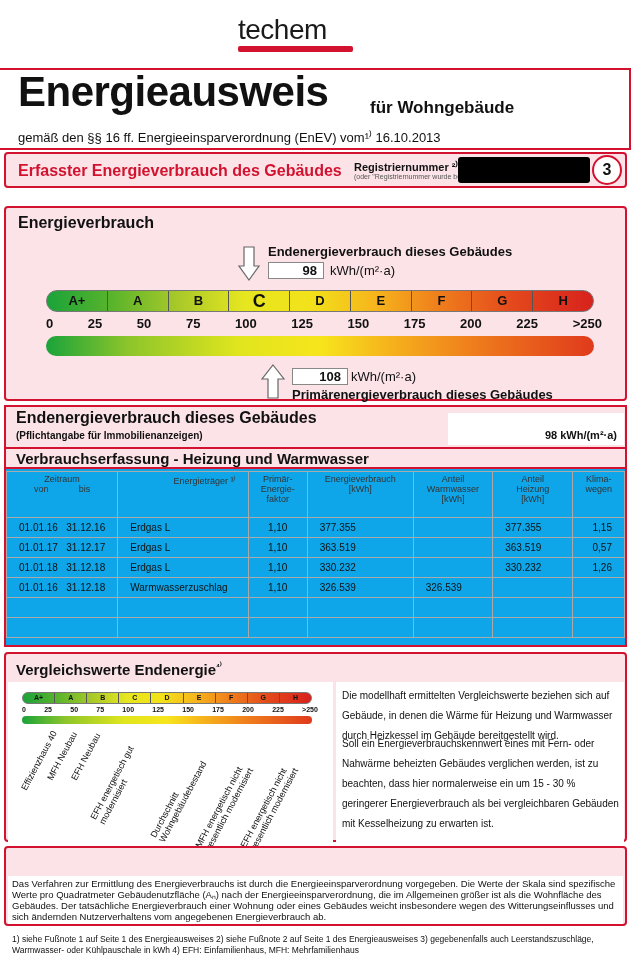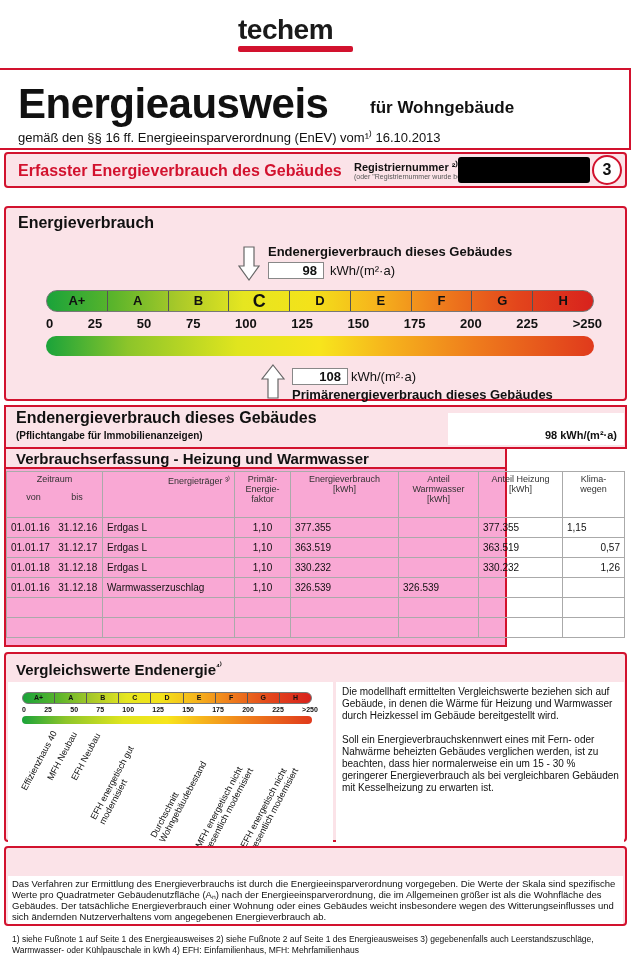--- a/index.html
+++ b/index.html
@@ -1,49 +1,49 @@
 <!DOCTYPE html>
 <html><head>
 <meta charset="utf-8">
 <style>
 *{box-sizing:border-box;margin:0;padding:0}
 body{width:631px;height:960px;background:#fff;font-family:"Liberation Sans",sans-serif;color:#111;position:relative;overflow:hidden}
 .abs{position:absolute}
-.logo{left:238px;top:14px;font-size:28px;font-weight:bold;letter-spacing:-0.5px;color:#1a1a1a}
+.logo{left:238px;top:14px;font-size:28px;font-weight:normal;letter-spacing:-0.5px;color:#1a1a1a}
 .logo-bar{left:238px;top:46px;width:115px;height:6px;background:#d2122e;border-radius:2px}
 .hdr{left:0;top:68px;width:631px;height:82px;border:2px solid #d2122e;border-left:none;background:#fff}
-.title{left:18px;top:80px;font-size:42px;font-weight:bold;letter-spacing:-0.5px}
+.title{left:18px;top:68px;font-size:42px;font-weight:bold;letter-spacing:-0.5px}
 .subtitle{left:370px;top:98px;font-size:17px;font-weight:bold}
 .law{left:18px;top:128px;font-size:13px}
 .pinkbox{background:#fbe3e8;border:2px solid #d2122e;border-radius:4px}
 .sec1{left:4px;top:152px;width:623px;height:36px}
 .sec1 .t{position:absolute;left:12px;top:8px;font-size:16px;font-weight:bold;color:#d2122e}
 .reg{position:absolute;left:348px;top:5px;font-size:11px;font-weight:bold}
 .reg2{position:absolute;left:348px;top:19px;font-size:7px;color:#555}
 .redact{position:absolute;left:452px;top:3px;width:132px;height:26px;background:#000;border-radius:3px}
 .pgnum{position:absolute;right:3px;top:1px;width:30px;height:30px;border:2px solid #d2122e;border-radius:50%;text-align:center;font-size:16px;font-weight:bold;line-height:26px;background:#fff}
 .sec2{left:4px;top:206px;width:623px;height:195px}
 .sec2h{position:absolute;left:12px;top:6px;font-size:16px;font-weight:bold}
 .band{position:absolute;height:22px;border-radius:11px;border:1.5px solid #777;overflow:hidden;display:flex;background:linear-gradient(90deg,#1aa33a 0%,#5ab42b 12%,#a9c929 24%,#e6e620 36%,#f3e21a 48%,#f6b51c 60%,#ef7d1c 72%,#e3461c 86%,#d8221d 100%)}
 .band .c{flex:1;border-right:1px solid #555;font-weight:bold;text-align:center;color:#111}
 .band .c:last-child{border-right:none}
 .scale{position:absolute;display:flex;justify-content:space-between;font-weight:bold}
 .grad{position:absolute;height:20px;border-radius:10px;background:linear-gradient(90deg,#1aa33a 0%,#8dc52a 15%,#e0e51e 35%,#f7e51c 50%,#f6b51c 62%,#ef7d1c 78%,#e03a1c 100%)}
 .val{position:absolute;border:1px solid #888;background:#fff;font-size:13px;font-weight:bold;text-align:right;padding-right:6px;height:17px;line-height:16px}
 .unit{position:absolute;font-size:13px;font-weight:normal}
 .lbl{position:absolute;font-size:13px;font-weight:bold}
 .sec3{left:4px;top:405px;width:623px;height:44px}
-.sec4{left:4px;top:447px;width:503px;height:200px;border:2px solid #d2122e;background:#f9a8d4}
+.sec4{left:4px;top:447px;width:623px;height:200px;border:2px solid #d2122e;background:#0ea5e9}
 table{border-collapse:collapse;font-size:10px}
-td,th{border:1px solid #aaa;padding:2px 4px;font-weight:normal}
+td,th{border:1px solid #aaa;padding:2px 12px;font-weight:normal}
 th{font-size:9px;color:#333;text-align:center;vertical-align:top}
 .sec5{left:4px;top:652px;width:623px;height:190px}
 .sec6{left:4px;top:846px;width:623px;height:80px}
 .foot{left:12px;top:934px;font-size:8.5px;width:610px;line-height:11px}
-.sidetxt{position:absolute;font-size:10px;line-height:12px}
+.sidetxt{position:absolute;font-size:10px;line-height:20px}
 .rot{position:absolute;font-size:9px;transform-origin:left bottom;transform:rotate(-62deg);white-space:nowrap}
 </style>
 </head>
 <body>
 
 <div class="abs logo">techem</div>
 <div class="abs logo-bar"></div>
 
 <div class="abs hdr"></div>
 <div class="abs title">Energieausweis</div>
@@ -106,21 +106,21 @@
   <div style="position:absolute;right:8px;top:22px;font-size:11px;font-weight:bold">98 kWh/(m²·a)</div>
 </div>
 
 <div class="abs sec4">
   <div style="background:#fbe3e8;border-bottom:2px solid #d2122e;height:20px;padding-left:10px;font-size:15px;font-weight:bold;line-height:19px">Verbrauchserfassung - Heizung und Warmwasser</div>
   <table style="width:619px;margin-top:2px">
     <tbody>
         <tr style="height:46px">
       <th style="width:96px">
             <div>Zeitraum</div>
-            <div style="display:flex;justify-content:space-around;margin-top:8px">
+            <div style="display:flex;justify-content:space-around;">
               <span>von</span>
               <span>bis</span>
             </div>
           </th>
       <th style="width:132px;text-align:right">Energieträger ³⁾</th>
       <th style="width:56px;white-space:pre-line">Primär-
 Energie-
 faktor</th>
       <th style="width:108px;white-space:pre-line">Energieverbrauch
 [kWh]</th>
@@ -132,21 +132,21 @@
       <th style="white-space:pre-line">Klima-
 wegen</th>
     </tr>
     <tr style="height:20px">
       <td><span>01.01.16</span>&nbsp;&nbsp;&nbsp;<span>31.12.16</span></td>
       <td>Erdgas L</td>
           <td style="text-align:center">1,10</td>
           <td>377.355</td>
           <td></td>
           <td>377.355</td>
-          <td style="text-align:left">1,15</td>
+          <td style="text-align:right">1,15</td>
     </tr>
     <tr style="height:20px">
       <td><span>01.01.17</span>&nbsp;&nbsp;&nbsp;<span>31.12.17</span></td>
       <td>Erdgas L</td>
           <td style="text-align:center">1,10</td>
           <td>363.519</td>
           <td></td>
           <td>363.519</td>
           <td style="text-align:right">0,57</td>
     </tr>

